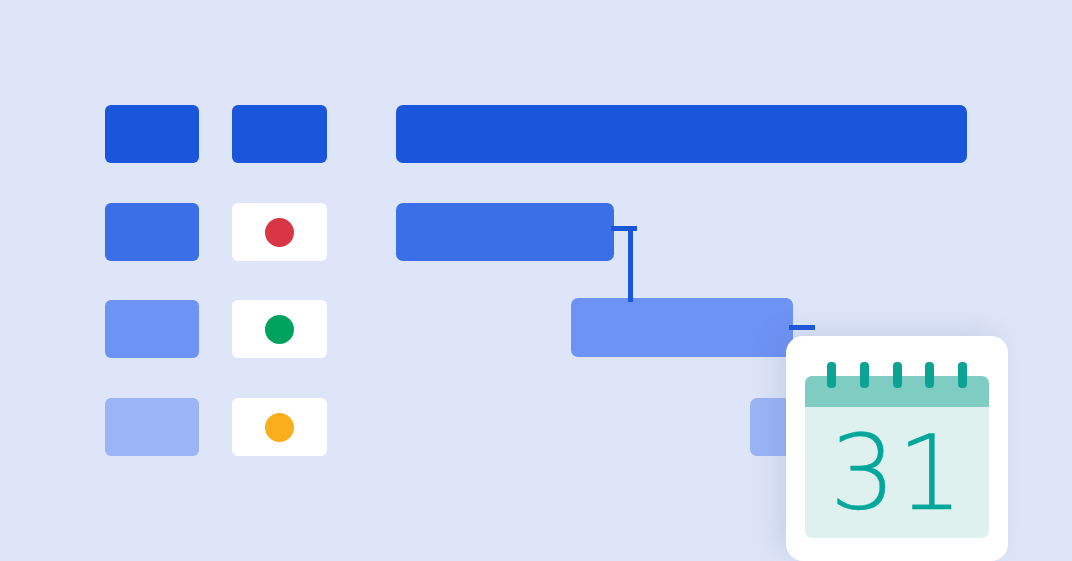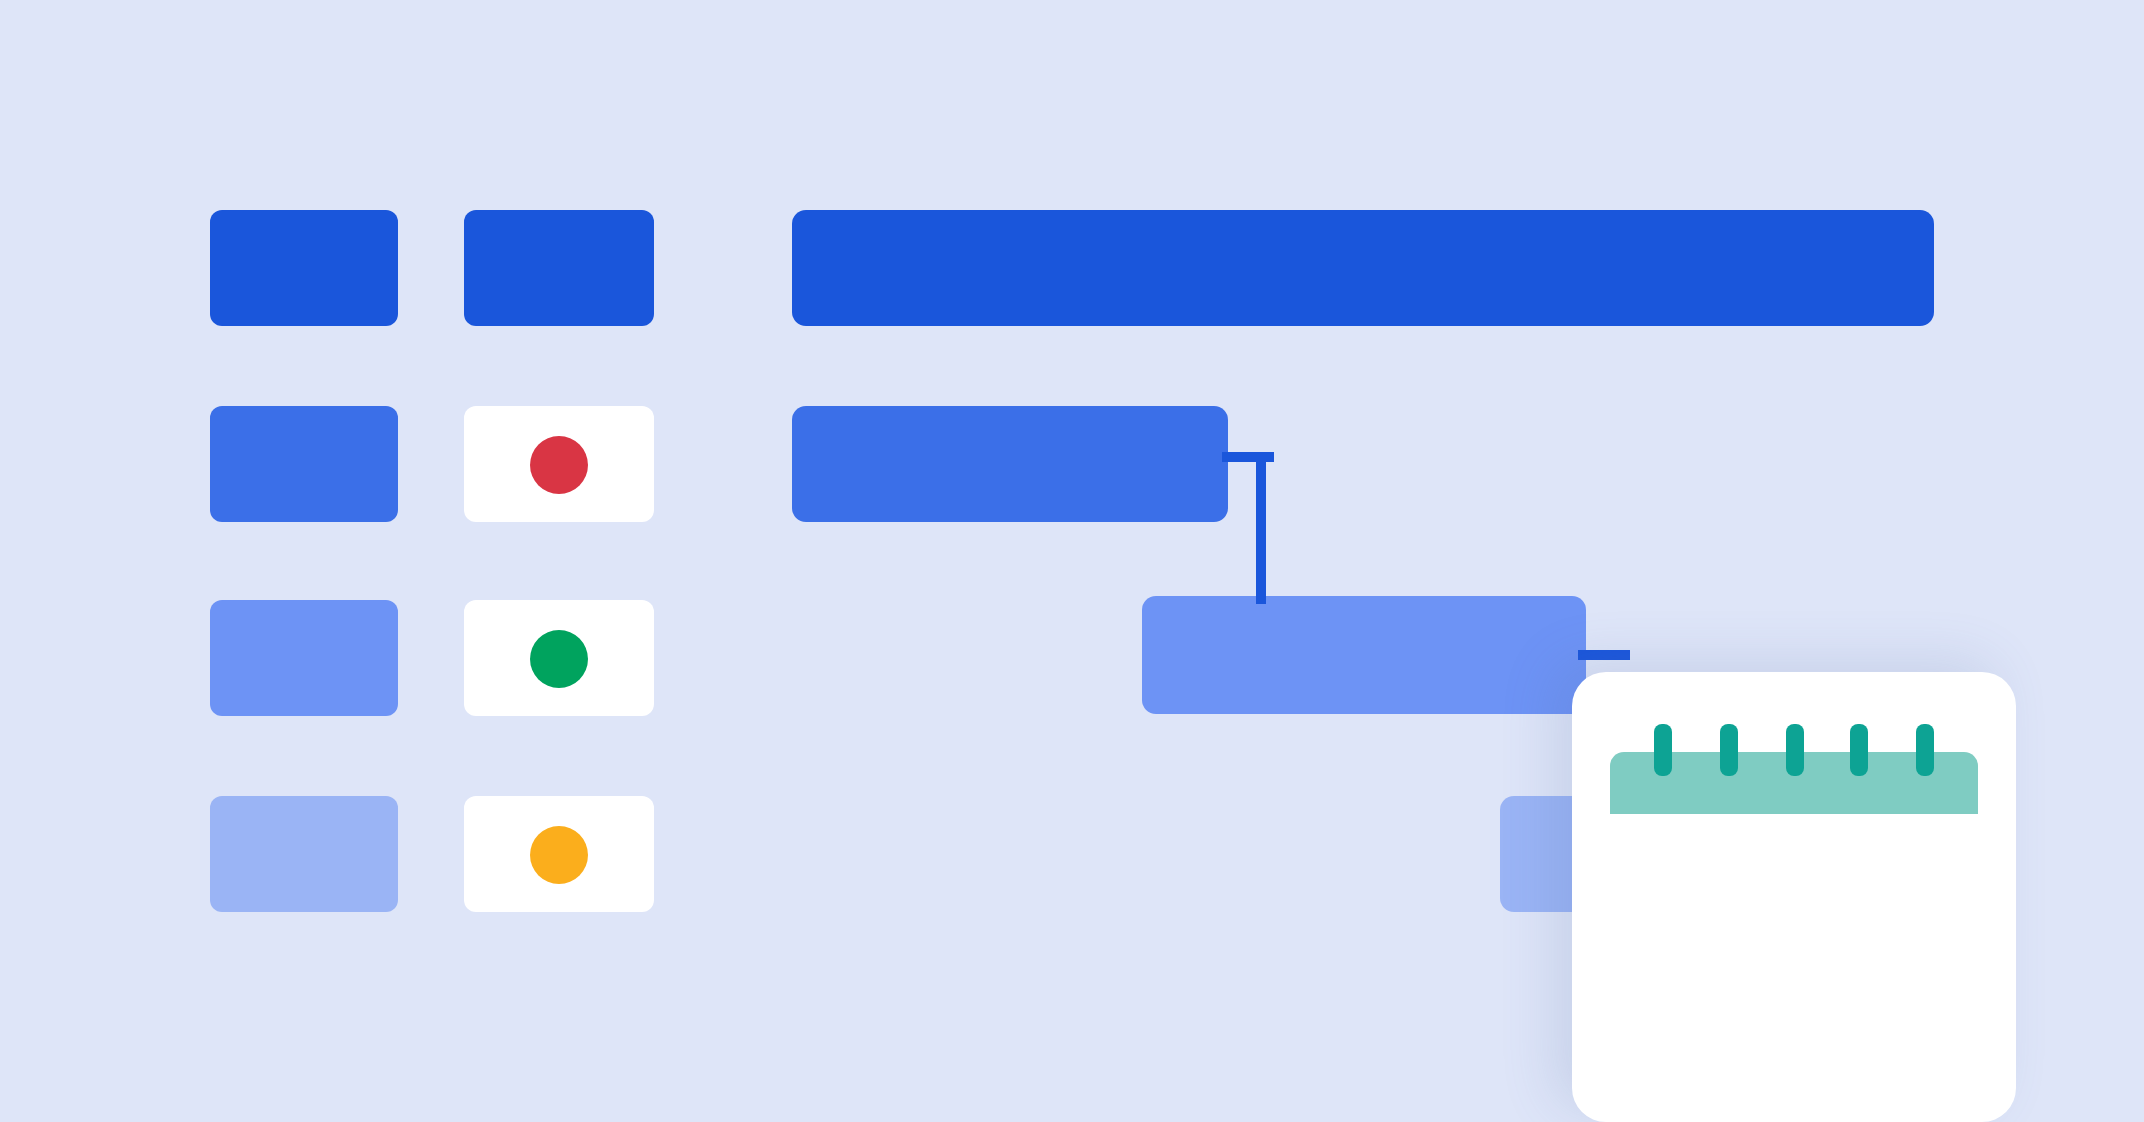--- a/index.html
+++ b/index.html
@@ -126,16 +126,19 @@
   <div class="card" id="cal-card" style="left: 786px; top: 336px; width: 222px; height: 225px;">
     <div class="cal" id="cal-icon" style="left: 19px; top: 26px; width: 184px; height: 176px;">
       <div class="cal-rings" id="cal-rings" style="left: 22px; top: 0px; width: 140px; height: 26px;">
           <span class="cal-ring" style="width: 9px; height: 26px; background: rgb(13, 163, 148);"></span>
           <span class="cal-ring" style="width: 9px; height: 26px; background: rgb(13, 163, 148);"></span>
           <span class="cal-ring" style="width: 9px; height: 26px; background: rgb(13, 163, 148);"></span>
           <span class="cal-ring" style="width: 9px; height: 26px; background: rgb(13, 163, 148);"></span>
           <span class="cal-ring" style="width: 9px; height: 26px; background: rgb(13, 163, 148);"></span>
         </div>
       <div class="cal-head" id="cal-head" style="left: 0px; top: 14px; width: 184px; height: 31px; background: rgb(127, 204, 194);"></div>
+      <div class="cal-body" id="cal-body" style="left: 0px; top: 45px; width: 184px; height: 131px; background: rgb(223, 241, 238);">
+        <span class="cal-day" style="color: rgb(0, 167, 154);">31</span>
+      </div>
     </div>
   </div>
 
 </div>
 
 </body></html>

